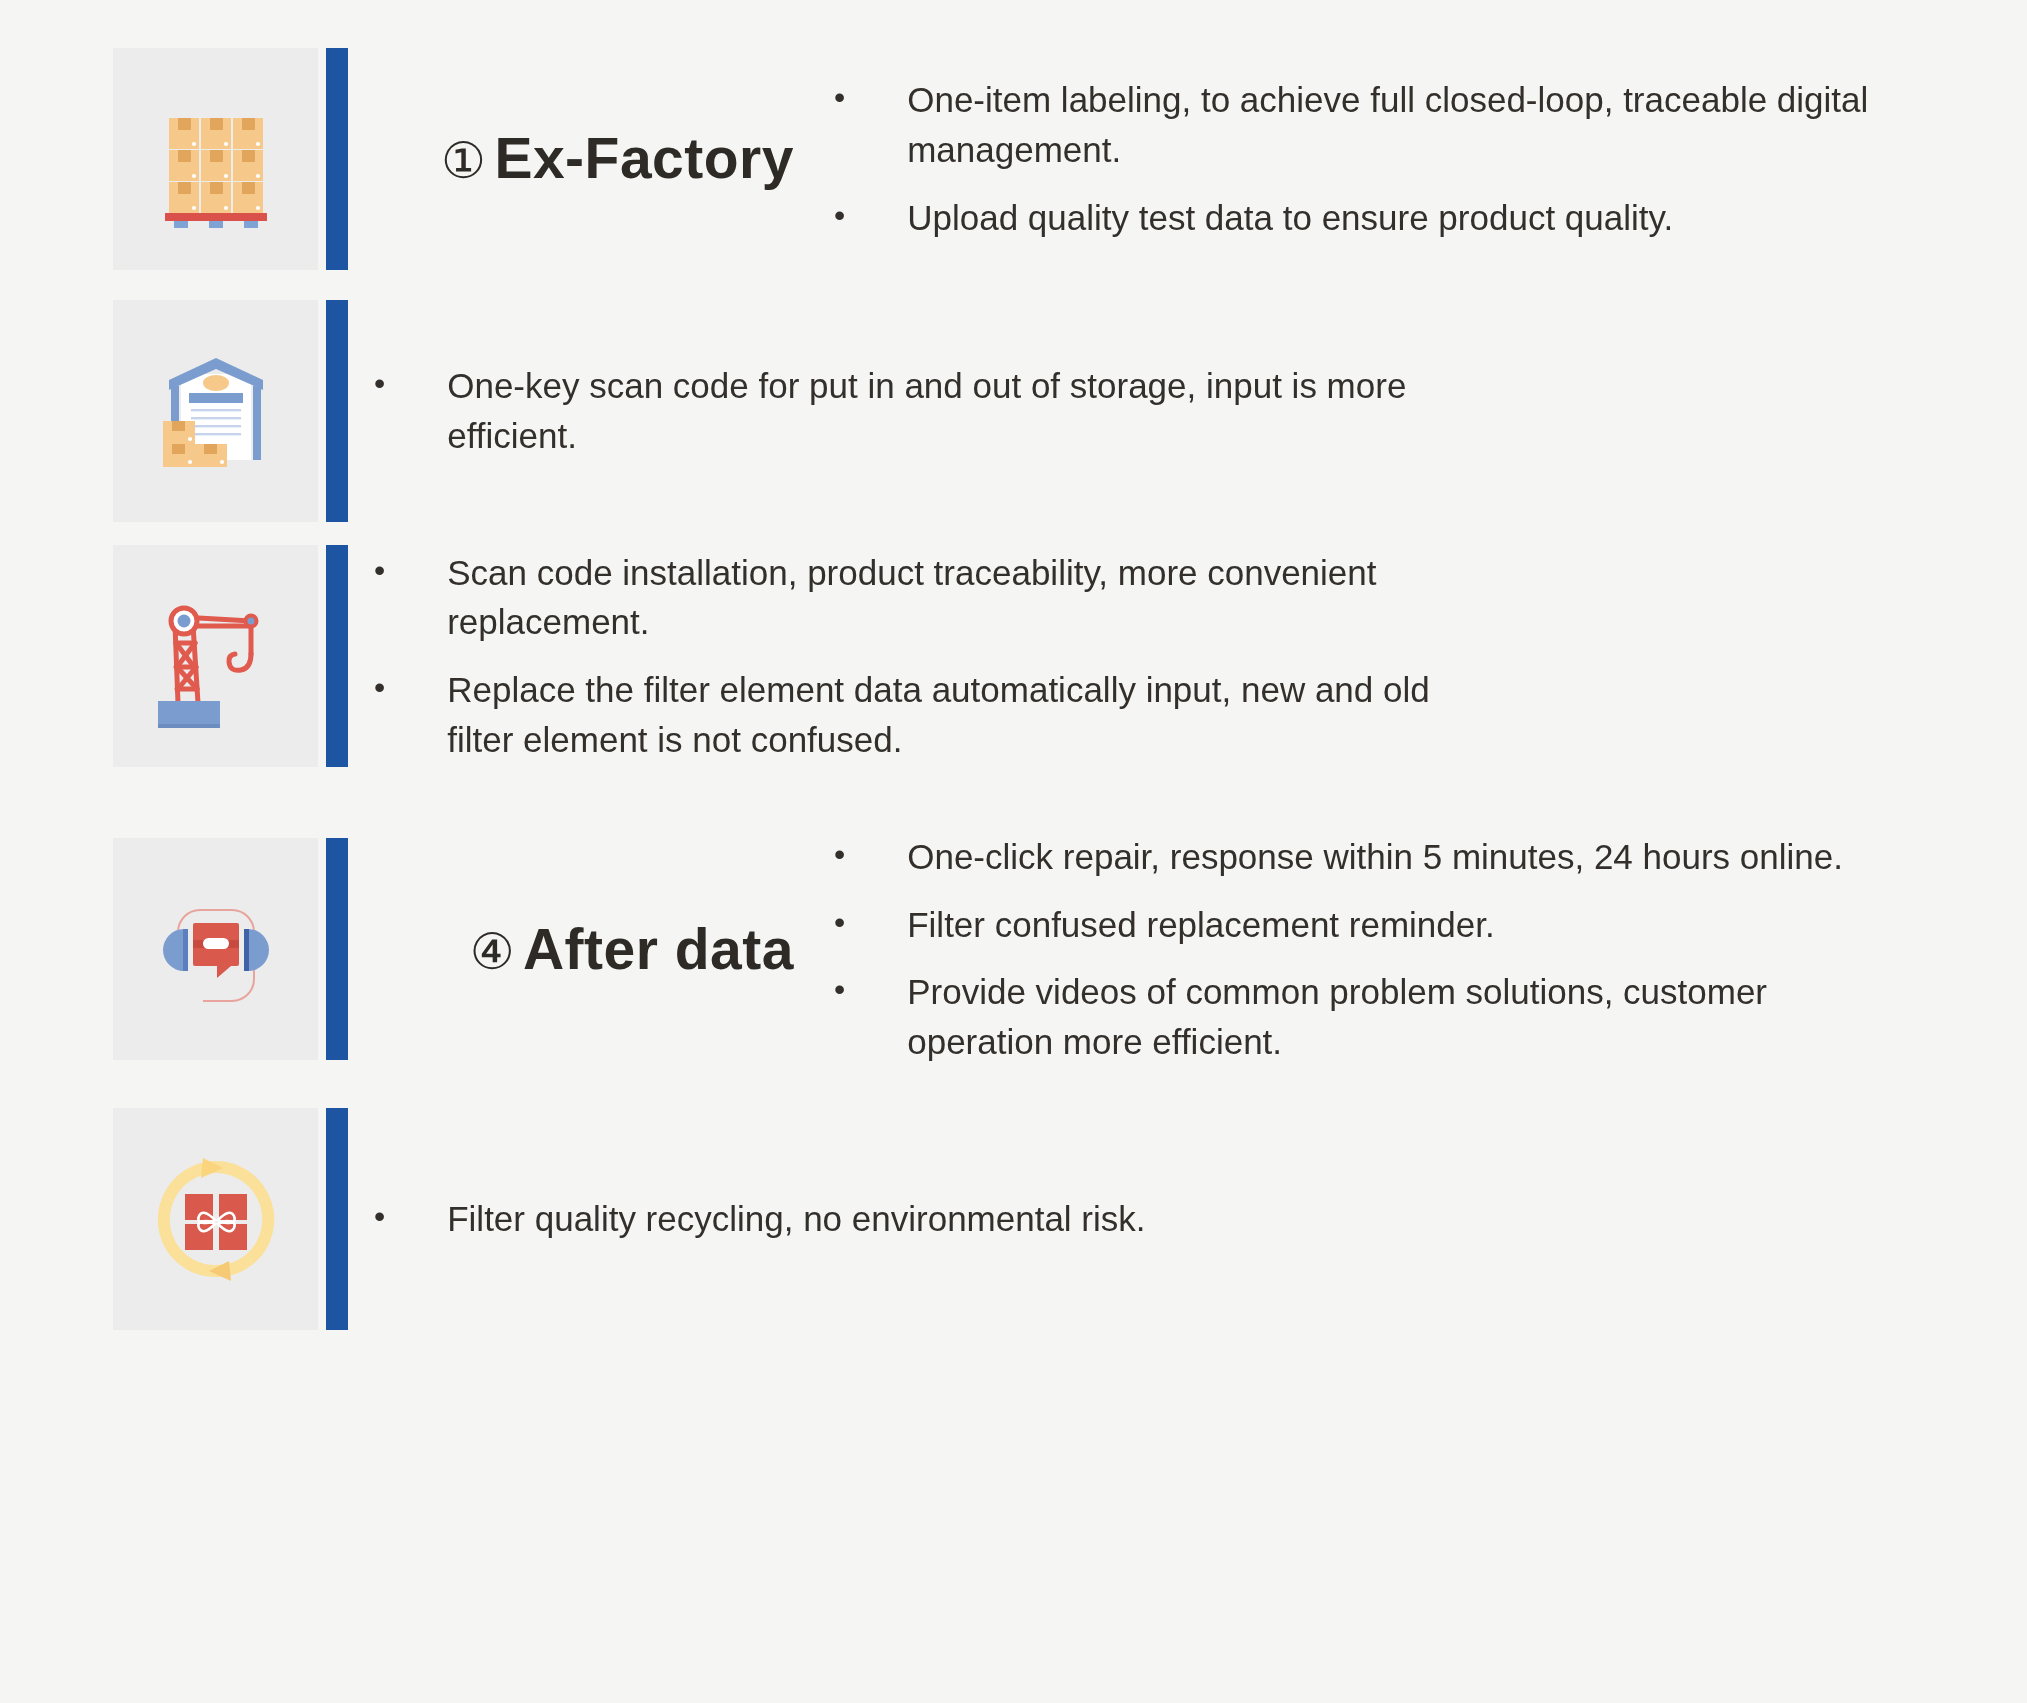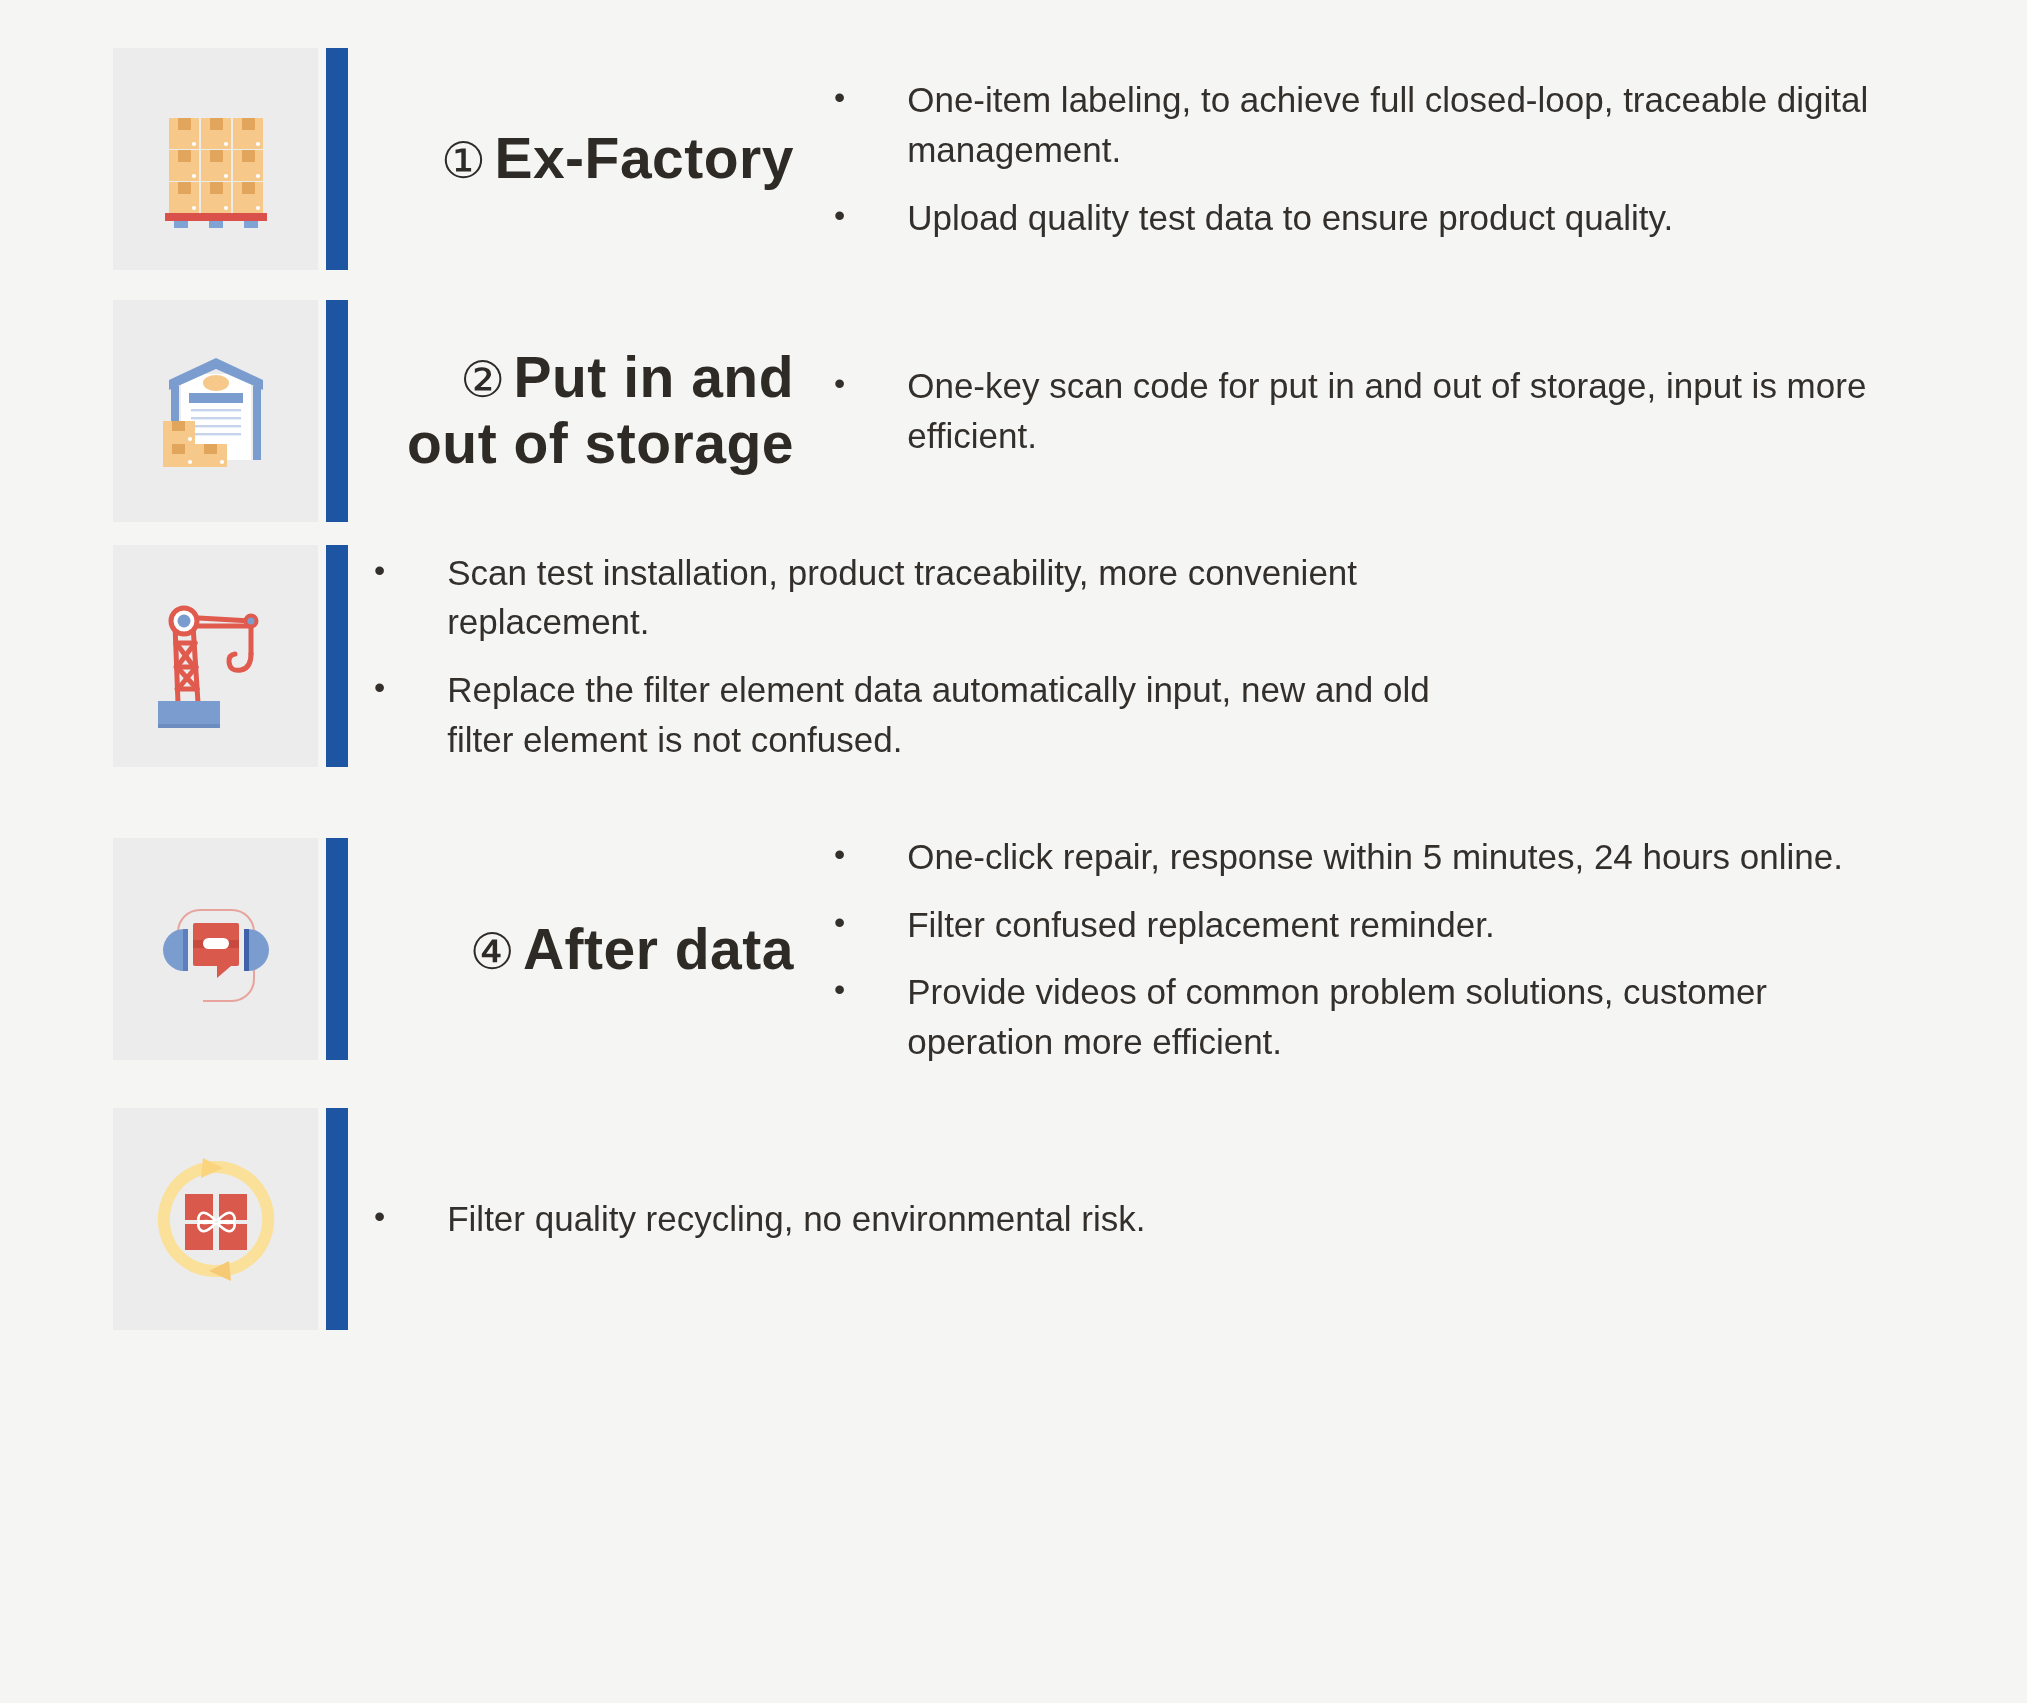--- a/index.html
+++ b/index.html
@@ -233,26 +233,20 @@
             <rect x="31" y="108" width="13" height="10" fill="#e2a55c"></rect>
             <circle cx="49" cy="126" r="2.1" fill="#ffffff"></circle>
             <rect x="54" y="108" width="32" height="23" fill="#f6c98a"></rect>
             <rect x="63" y="108" width="13" height="10" fill="#e2a55c"></rect>
             <circle cx="81" cy="126" r="2.1" fill="#ffffff"></circle>
           </svg>
         </div>
         <div class="icon-bar"></div>
       </div>
 
-      <div class="heading-wrap">
-        <div class="heading">
-          <span class="num">②</span><span>Put in and</span>
-        </div>
-        <div class="heading-l2">out of storage</div>
-      </div>
 
       <div class="bullets">
         <p class="bullet">
           <span class="dot">•</span>
           <span class="btext">One-key scan code for put in and out of storage, input is more efficient.</span>
         </p>
       </div>
     </div>
   </div>
 
@@ -290,21 +284,21 @@
             <rect x="17" y="143" width="62" height="4" fill="#6d8cc0"></rect>
           </svg>
         </div>
         <div class="icon-bar"></div>
       </div>
 
 
       <div class="bullets">
         <p class="bullet">
           <span class="dot">•</span>
-          <span class="btext">Scan test installation, product traceability, more convenient replacement.</span>
+          <span class="btext">Scan code installation, product traceability, more convenient replacement.</span>
         </p>
         <p class="bullet">
           <span class="dot">•</span>
           <span class="btext">Replace the filter element data automatically input, new and old filter element is not confused.</span>
         </p>
       </div>
     </div>
   </div>
 
   <div class="row" id="row-4">

